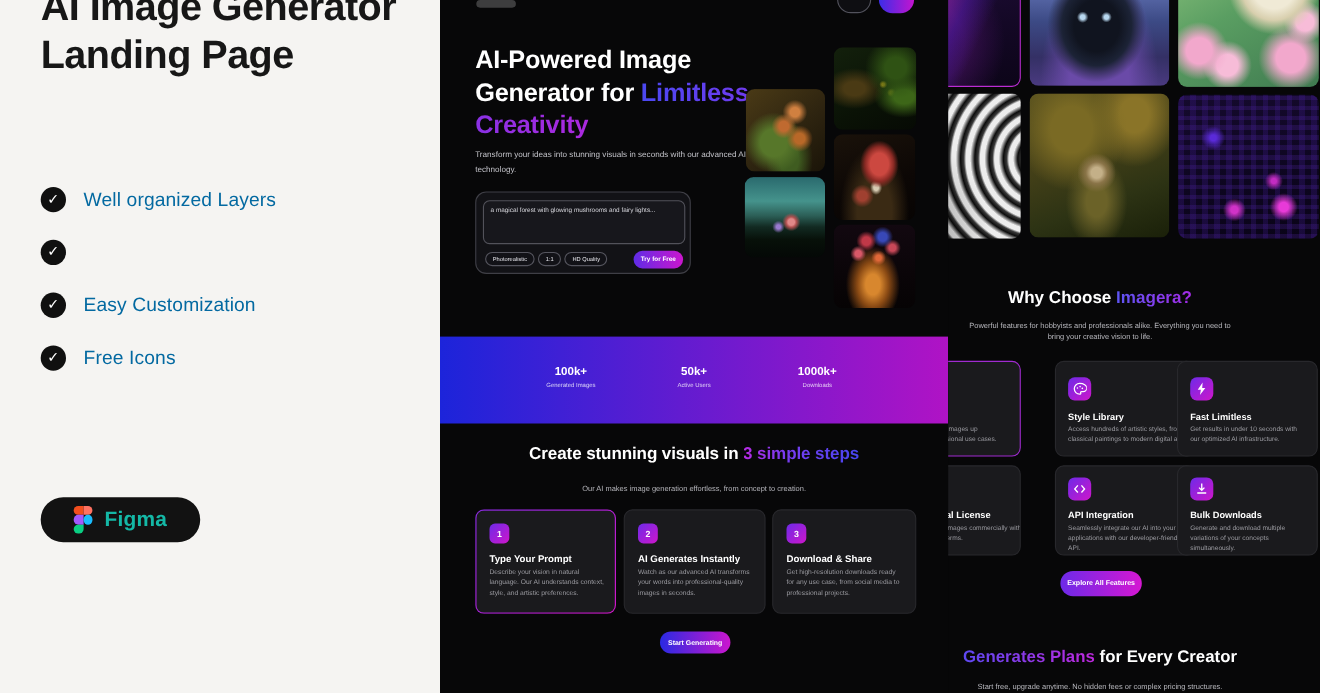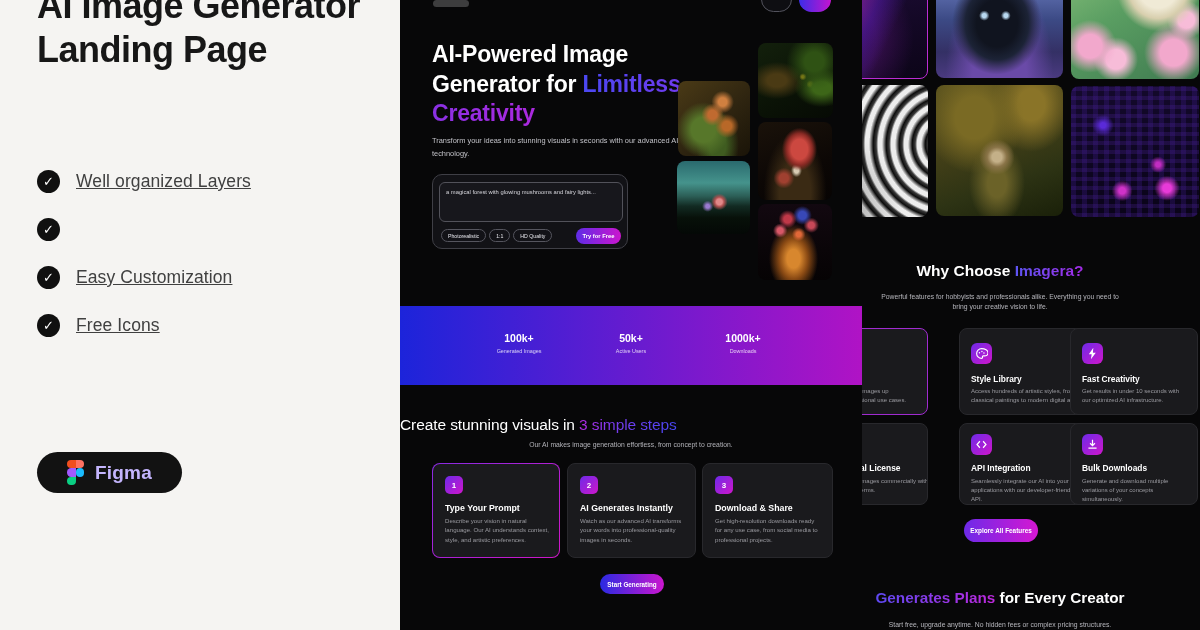--- a/index.html
+++ b/index.html
@@ -7,24 +7,24 @@
   .canvas { position:relative; width:1200px; height:630px; overflow:hidden; background:#070708; }
 
   
   .left-panel { position:absolute; left:0; top:0; width:400px; height:630px; background:#f5f4f2; overflow:hidden; }
   .tpl-title { position:absolute; left:37px; top:-16px; width:330px; font-size:36px; line-height:44px;
                font-weight:800; color:#171717; letter-spacing:-.5px; }
   .feat-row { position:absolute; left:37px; display:flex; align-items:center; gap:16px; height:24px; }
   .f1{top:169px}.f2{top:217px}.f3{top:265px}.f4{top:313px}
   .check-circle { width:23px; height:23px; border-radius:50%; background:#101010; color:#fff; font-size:13px;
                   font-weight:700; display:flex; align-items:center; justify-content:center; flex:0 0 auto; }
-  .feat-label { font-size:17.5px; font-weight:500; color:#404040; letter-spacing:.1px;text-decoration:underline; }
+  .feat-label { font-size:17.5px; font-weight:500; color:#0369a1; letter-spacing:.1px; }
   .figma-btn { position:absolute; left:37px; top:452px; width:145px; height:41px; border-radius:21px; background:#121212;
                display:flex; align-items:center; justify-content:center; gap:11px; cursor:pointer; }
-  .figma-label { color:#c4b5fd; font-size:19px; font-weight:600; letter-spacing:.2px; }
+  .figma-label { color:#14b8a6; font-size:19px; font-weight:600; letter-spacing:.2px; }
   .figma-logo { position:relative; width:17px; height:25px; flex:0 0 auto; }
   .figma-logo i { position:absolute; display:block; }
   .fl-tl{left:0;top:0;width:8.5px;height:8.3px;background:#f24e1e;border-radius:4.2px 0 0 4.2px}
   .fl-tr{left:8.5px;top:0;width:8.5px;height:8.3px;background:#ff7262;border-radius:0 4.2px 4.2px 0}
   .fl-ml{left:0;top:8.3px;width:8.5px;height:8.4px;background:#a259ff;border-radius:4.2px 0 0 4.2px}
   .fl-mr{left:8.5px;top:8.3px;width:8.5px;height:8.4px;background:#1abcfe;border-radius:50%}
   .fl-bl{left:0;top:16.7px;width:8.5px;height:8.3px;background:#0acf83;border-radius:4.2px 0 4.2px 4.2px}
 
   
   .gt { -webkit-background-clip:text; background-clip:text; color:transparent; }
@@ -87,22 +87,22 @@
     radial-gradient(circle at 30% 35%,#d85868 0 4%,transparent 10%),
     radial-gradient(circle at 55% 40%,#e06838 0 4%,transparent 11%),
     radial-gradient(ellipse at 48% 72%,#d8872e 0 12%,#8a4a14 26%,transparent 45%),
     linear-gradient(180deg,#120810,#0a0508 60%,#060304); }
   .stats-bar { position:absolute; left:0; top:306px; width:462px; height:79px;
                background:linear-gradient(90deg,#1c24da,#b013c5); }
   .stat { position:absolute; top:26px; width:100px; text-align:center; color:#fff; }
   .s1{left:69px}.s2{left:181px}.s3{left:293px}
   .stat-value { font-size:10.5px; font-weight:700; line-height:12px; }
   .stat-label { font-size:5.4px; color:rgba(255,255,255,.78); margin-top:4px; }
-  .steps-h { position:absolute; left:0; top:416px; width:462px; text-align:left; font-size:15.5px;
-             font-weight:400; color:#fff; letter-spacing:-.1px; }
+  .steps-h { position:absolute; left:0; top:404px; width:462px; text-align:center; font-size:15.5px;
+             font-weight:700; color:#fff; letter-spacing:-.1px; }
   .steps-sub { position:absolute; left:0; top:441px; width:462px; text-align:center; font-size:6.8px; color:#b2b2b8; }
   .step-card { position:absolute; top:463px; height:95px; border-radius:8px; background:#1a1a1d;
                border:1px solid #28282c; overflow:hidden; }
   .sc1 { left:32px; width:128px; border:1px solid transparent;
          background:linear-gradient(#1a1a1d,#1a1a1d) padding-box,linear-gradient(135deg,#8a2be2,#d016c8) border-box; }
   .sc2 { left:167px; width:129px; } .sc3 { left:302px; width:131px; }
   .step-num { position:absolute; left:12px; top:12px; width:18px; height:18px; border-radius:5px;
               background:linear-gradient(135deg,#6e2ae8,#ce16ca); color:#fff; font-size:8px; font-weight:700;
               display:flex; align-items:center; justify-content:center; }
   .step-title { position:absolute; left:12px; top:39px; font-size:8.8px; font-weight:700; color:#fff; }
@@ -295,21 +295,21 @@
       </span>
       <div class="fc-title">Style Library</div>
       <div class="fc-desc">Access hundreds of artistic styles, from classical paintings to modern digital art.</div>
     </div>
     <div class="fcard frow1 fcC">
       <span class="fc-icon">
         <svg width="13" height="13" viewBox="0 0 16 16">
             <path d="M9 1L3.5 9H7l-1 6L12 7H8.5L9 1z" fill="#fff"></path>
           </svg>
       </span>
-      <div class="fc-title">Fast Creativity</div>
+      <div class="fc-title">Fast Limitless</div>
       <div class="fc-desc">Get results in under 10 seconds with our optimized AI infrastructure.</div>
     </div>
 
     <div class="fcard frow2 fcA">
       <div class="fc-title">Commercial License</div>
       <div class="fc-desc">Use generated images commercially with
 clear licensing terms.</div>
     </div>
     <div class="fcard frow2 fcB">
       <span class="fc-icon">

